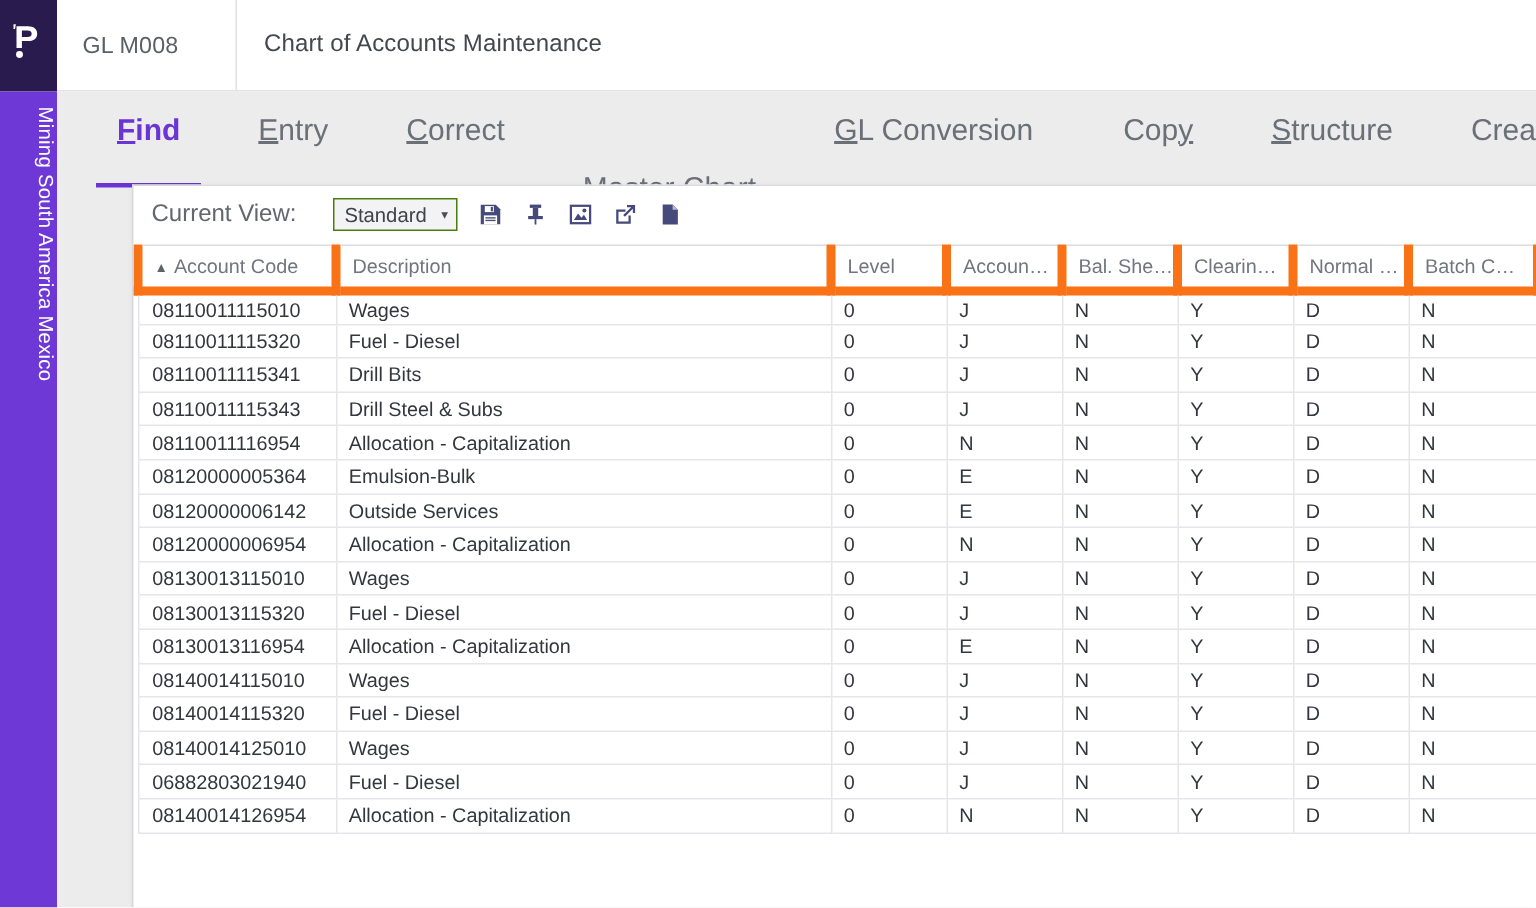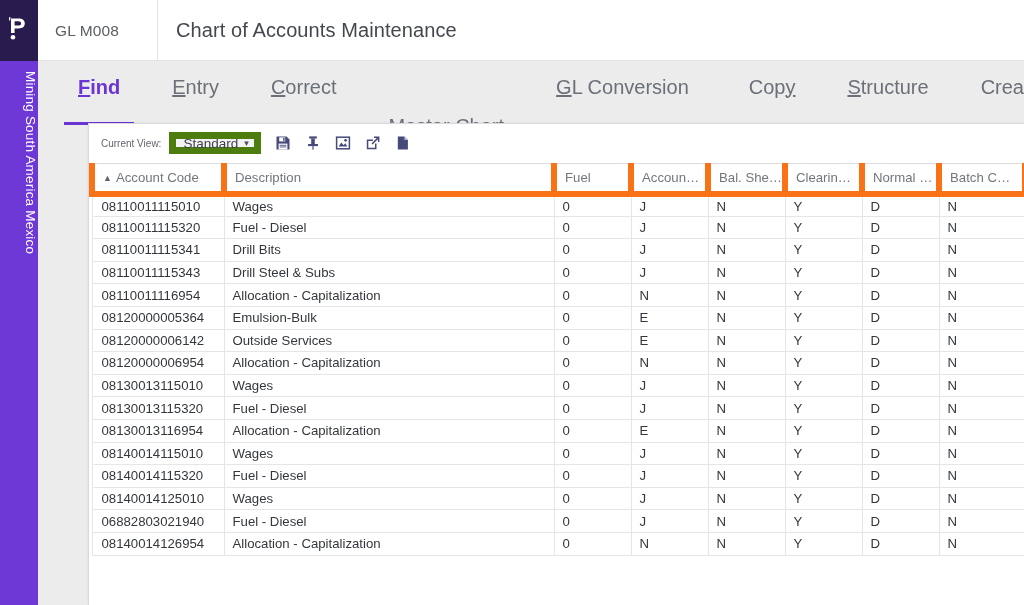--- a/index.html
+++ b/index.html
@@ -28,21 +28,21 @@
 
   .module-code {
     width: 120px; flex: 0 0 120px;
     display: flex; align-items: center; padding-left: 17px;
     font-size: 15.5px; color: #5b6066; letter-spacing: .1px;
     border-right: 1px solid #e1e1e4;
     height: 61px;
   }
   .screen-title {
     display: flex; align-items: center; padding-left: 18px;
-    font-size: 20px; color: #44484e; letter-spacing: .1px;
+    font-size: 16px; color: #44484e; letter-spacing: .1px;
   }
 
   
   .rail {
     position: absolute; left: 0; top: 61px; width: 38px; height: 544px;
     background: #6d38d6;
     overflow: hidden;
   }
   .rail-label {
     position: absolute; left: 0; top: 10px;
@@ -95,28 +95,29 @@
     box-shadow: 0 0 3px rgba(0,0,0,.06);
     overflow: hidden;
   }
 
   
   .panel-toolbar {
     height: 39px; display: flex; align-items: center;
     padding-left: 12px;
     border-bottom: 1px solid #ffffff;
   }
-  .cv-label { font-size: 10px; color: #62666d; margin-right: 8px; }
+  .cv-label { font-size: 16px; color: #62666d; margin-right: 8px; }
   .cv-select {
     display: flex; align-items: center; justify-content: space-between;
     min-width: 83px; height: 22px;
-    border: 7px solid #4d7c0f; background: #f3f3f6;
+    border: 1px solid #4d7c0f; background: #f3f3f6;
     padding: 0 5px 0 7px;
     font-size: 13.5px; color: #3f4349;
     cursor: pointer;
+    margin-left: 16px;
   }
   .cv-select .caret { font-size: 9px; margin-left: 6px; color:#4a4e55; }
 
   .tb-icons { display: flex; align-items: center; margin-left: 14px; gap: 14px; }
   .tb-icons .ic { cursor: pointer; display: flex; align-items: center; }
 
   
   .grid { width: 936px; }
   table.grid-table {
     border-collapse: collapse;
@@ -266,21 +267,21 @@
               <col style="width: 77px;">
               <col style="width: 77px;">
               <col style="width: 77px;">
               <col style="width: 77px;">
               <col style="width: 86px;">
             </colgroup>
           <thead>
               <tr id="grid-head">
                 <th><span class="sortcaret">▲</span><span>Account Code</span></th>
                 <th><span>Description</span></th>
-                <th><span>Fuel</span></th>
+                <th><span>Level</span></th>
                 <th><span>Accoun…</span></th>
                 <th><span>Bal. She…</span></th>
                 <th><span>Clearin…</span></th>
                 <th><span>Normal …</span></th>
                 <th><span>Batch C…</span></th>
               </tr>
             </thead>
           <tbody id="grid-body">
               <tr>
                 <td>08110011115010</td>

